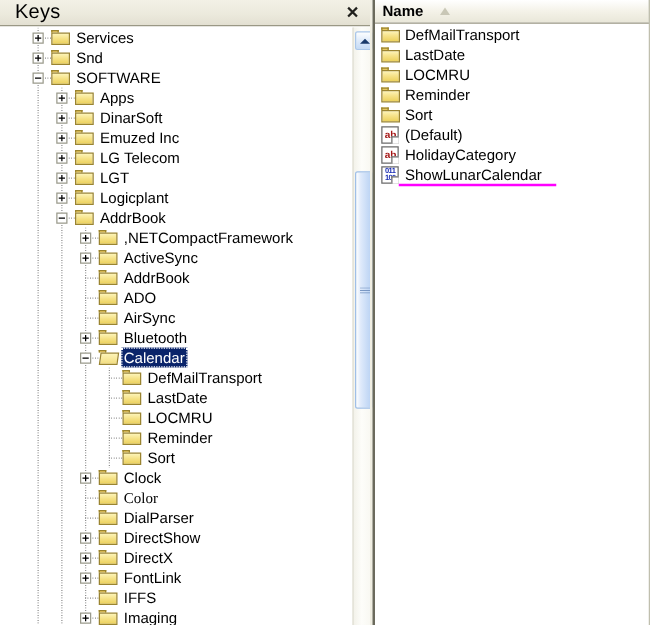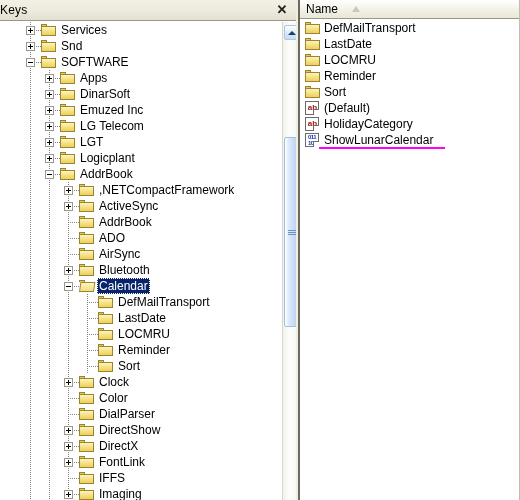--- a/index.html
+++ b/index.html
@@ -23,22 +23,22 @@
     position: absolute;
     left: 0; top: 0;
     width: 296px;
     height: 21px;
     background: linear-gradient(to bottom, #f3f1e6 0%, #eceadd 55%, #e3e0d2 100%);
     border-bottom: 1px solid #9a9885;
     box-sizing: border-box;
   }
   .titlebar-text {
     position: absolute;
-    left: 0; top: 3px;
-    font-size: 12px;
+    left: 12px; top: 3px;
+    font-size: 16px;
     color: #000000;
     line-height: 14px;
     letter-spacing: 0.2px;
   }
   .titlebar-close {
     position: absolute;
     right: 7px; top: 3px;
     width: 14px; height: 14px;
     font-size: 13px;
     font-weight: bold;
@@ -208,20 +208,21 @@
     background: #ffffff;
     overflow: hidden;
   }
   .list-header {
     position: relative;
     height: 19px;
     box-sizing: border-box;
     background: linear-gradient(to bottom, #ffffff 0%, #f4f2e8 50%, #e9e7d9 100%);
     border-bottom: 1px solid #9a9885;
     border-right: 1px solid #c8c6b6;
+    font-weight: bold;
   }
   .list-header .htext {
     position: absolute;
     left: 6px; top: 2px;
     font-size: 12px;
     line-height: 15px;
     color: #000;
   }
   .sort-tri {
     position: absolute;
@@ -586,21 +587,21 @@
       </div>
       <div class="tree-row" style="top: 0px;">
         <div class="vline" style="left: 30px;"></div>
         <div class="vline" style="left: 49px;"></div>
         <div class="vline" style="left: 68px;"></div>
         <div class="hline" style="left: 68px; width: 12px;"></div>
         <div class="folder" style="left: 79px;">
           <div class="tab"></div>
           <div class="body"></div>
         </div>
-        <div class="label" style="left: 97px;">Color</div>
+        <div class="label" style="left: 97px; font-family: Liberation Serif, serif;">Color</div>
       </div>
       <div class="tree-row" style="top: 0px;">
         <div class="vline" style="left: 30px;"></div>
         <div class="vline" style="left: 49px;"></div>
         <div class="vline" style="left: 68px;"></div>
         <div class="hline" style="left: 68px; width: 12px;"></div>
         <div class="folder" style="left: 79px;">
           <div class="tab"></div>
           <div class="body"></div>
         </div>

